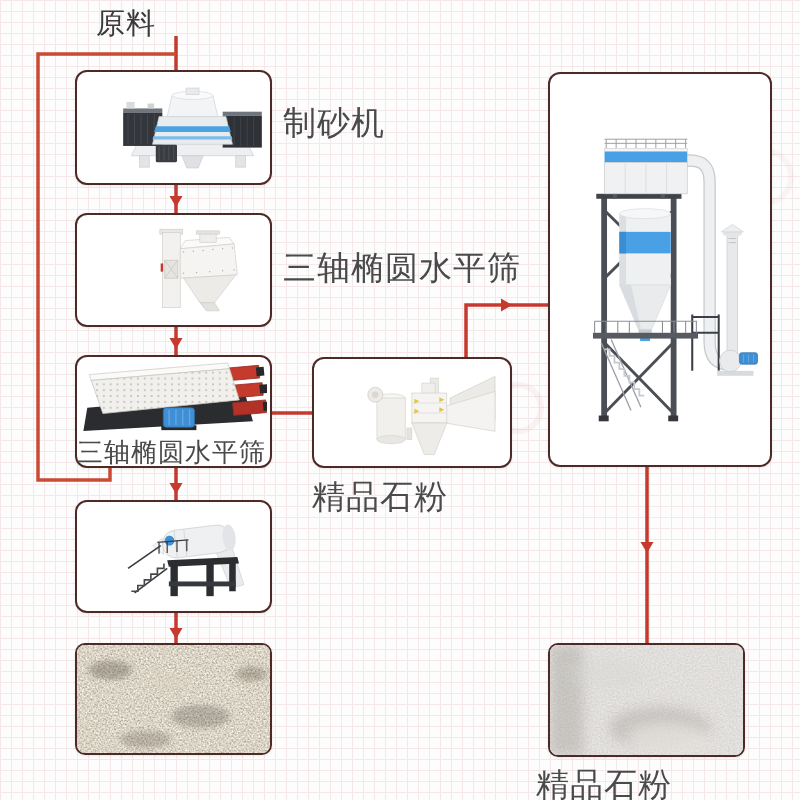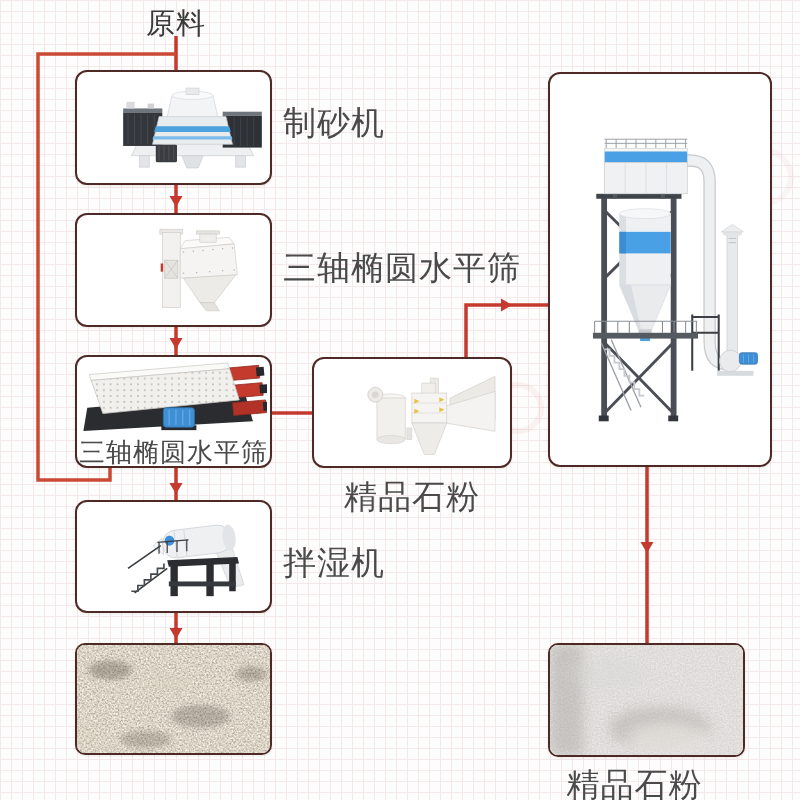--- a/index.html
+++ b/index.html
@@ -25,21 +25,21 @@
   .node-box svg { display:block; }
   .photo-box {
     position:absolute; border:2px solid #4e2a26; border-radius:10px;
     overflow:hidden; box-shadow:0 1px 3px rgba(80,40,35,0.10);
   }
   .photo-box svg { width:100%; height:100%; display:block; }
   .lbl {
     position:absolute; color:#4a4a4a; font-size:33px; letter-spacing:1px;
     white-space:nowrap;
   }
-  .lbl.center { text-align:center; }
+  .lbl.center { text-align:left; }
   .src-lbl { font-size:29px; color:#3a3a3a; font-weight:500; }
   .inside-lbl { font-size:26px; }
   .wm { position:absolute; border-radius:50%; border:6px solid #c0392b; pointer-events:none; }
 </style>
 </head>
 <body>
 
 <div class="canvas">
 
   <svg width="0" height="0" style="position:absolute" aria-hidden="true">
@@ -244,21 +244,20 @@
       <path d="M20,94 h8 v-7 h8 v-7 h8 v-7 h8 v-7 h8 v-6" stroke="#45484d" stroke-width="2" fill="none"></path>
       <g stroke="#3a3d41" stroke-width="1.5">
         <line x1="52" y1="34" x2="90" y2="31"></line>
         <line x1="54" y1="34" x2="54" y2="48"></line>
           <line x1="64" y1="33" x2="64" y2="47"></line>
           <line x1="76" y1="32" x2="76" y2="46"></line>
           <line x1="88" y1="31" x2="88" y2="45"></line>
       </g>
     </svg>
   </div>
-  <div class="lbl" style="left:283px;top:541px">拌湿机</div>
 
   <div class="node-box" style="left:548px;top:72px;width:224px;height:395px">
     <svg viewBox="0 0 220 391" width="220" height="391">
 
       <g stroke="#4b4f55" stroke-width="3.5">
         <line x1="21" y1="125" x2="102" y2="205"></line>
           <line x1="102" y1="125" x2="21" y2="205"></line>
         <line x1="21" y1="285" x2="102" y2="368"></line>
           <line x1="102" y1="285" x2="21" y2="368"></line>
       </g>

